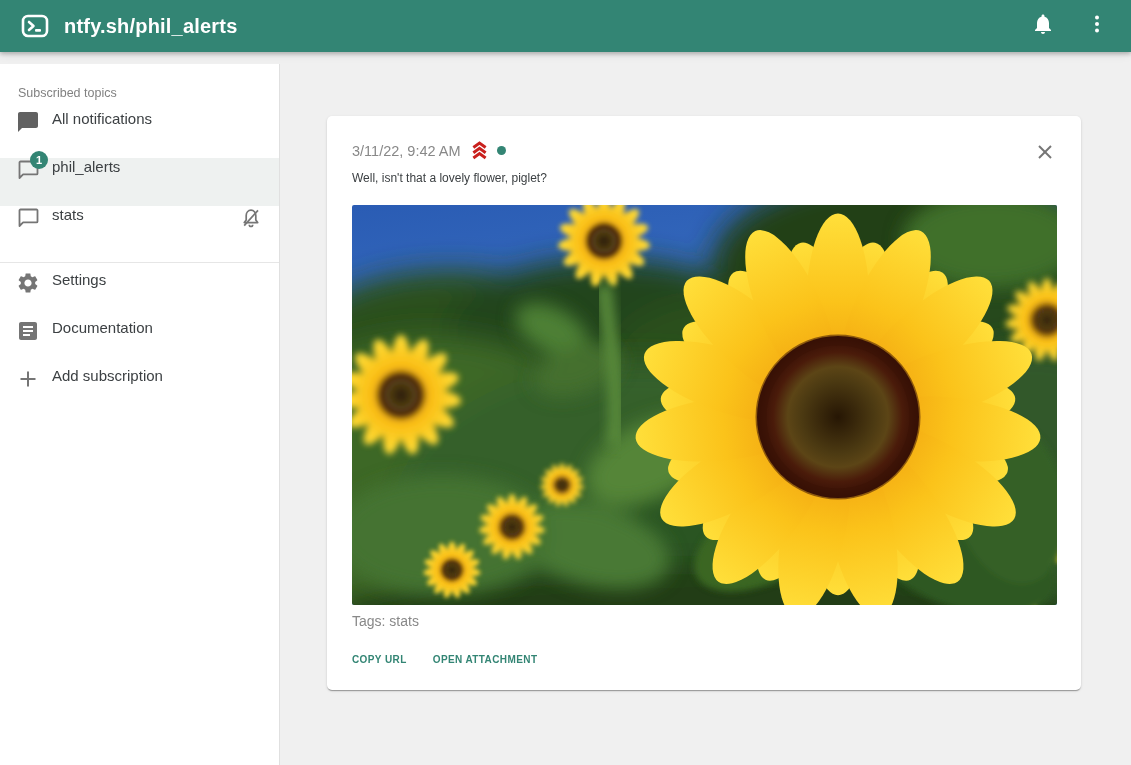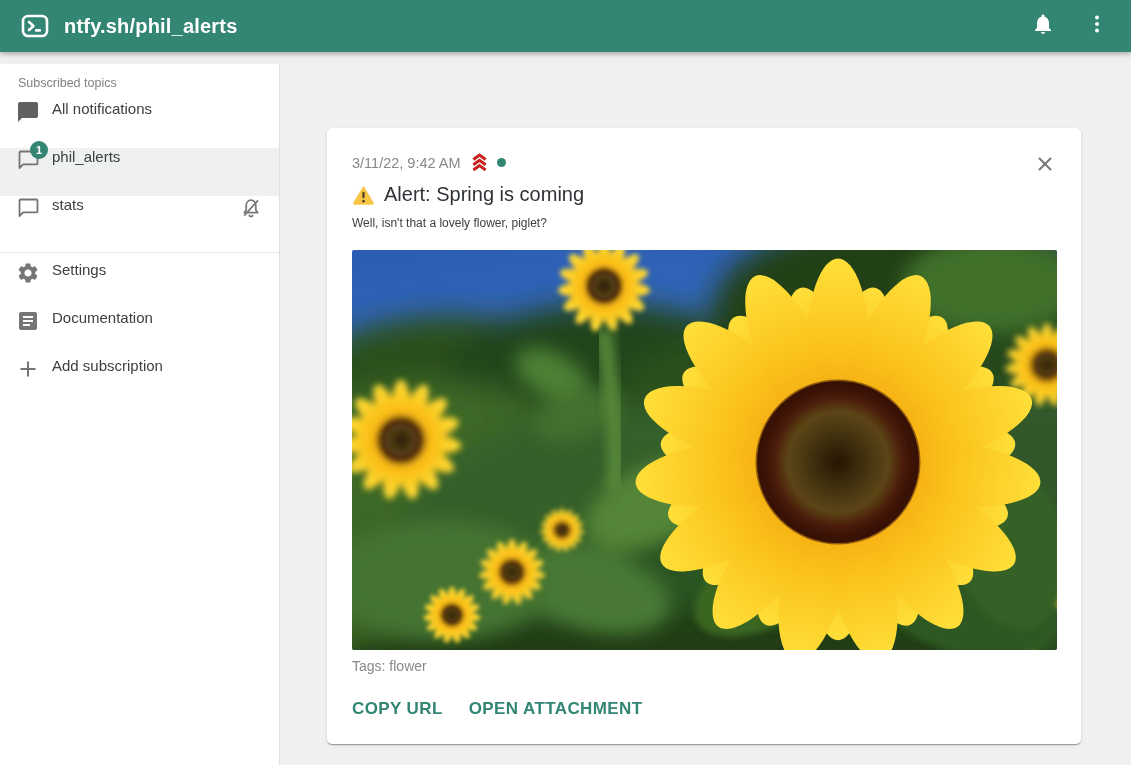--- a/index.html
+++ b/index.html
@@ -15,54 +15,54 @@
   }
   .appbar-logo { width:28px; height:28px; margin-right:15px; flex:0 0 auto; }
   .appbar-title { color:#fff; font-size:20px; font-weight:700; letter-spacing:.2px; }
   .appbar-right { margin-left:auto; display:flex; align-items:center; gap:14px; }
   .iconbtn { width:40px; height:40px; display:flex; align-items:center; justify-content:center;
              border-radius:50%; cursor:pointer; }
 
   
   .sidebar {
     position:absolute; top:64px; left:0; bottom:0; width:280px;
-    background:#fff; border-right:1px solid #e0e0e0; z-index:10; padding-top:12px;
+    background:#fff; border-right:1px solid #e0e0e0; z-index:10; padding-top:22px;
   }
   .section-label { padding:0 18px 10px; color:#818181; font-size:12.5px; }
   .nav-item {
     height:48px; display:flex; align-items:flex-start; padding:0 16px;
     font-size:15px; color:#3c4043; cursor:pointer; position:relative;
   }
   .nav-item.selected { background:#eef1f0; }
   .nav-icon { width:24px; height:24px; margin-right:12px; position:relative; flex:0 0 auto; }
   .badge {
     position:absolute; top:-7px; right:-8px; min-width:18px; height:18px;
     background:#338574; color:#fff; border-radius:9px; font-size:11px; font-weight:700;
     display:flex; align-items:center; justify-content:center; padding:0 4px;
   }
   .muted-icon { margin-left:auto; width:24px; height:24px; }
   .divider { border-top:1px solid #e6e6e6; margin:8px 0; }
 
   
   .card {
-    position:absolute; left:327px; top:128px; width:754px;
+    position:absolute; left:327px; top:116px; width:754px;
     background:#fff; border-radius:5px; padding:24px 25px 25px;
     box-shadow:0 2px 1px -1px rgba(0,0,0,.2), 0 1px 1px rgba(0,0,0,.14), 0 1px 3px rgba(0,0,0,.12);
     z-index:5;
   }
   .date-row { display:flex; align-items:center; gap:5px; color:#888; font-size:14.5px;
               line-height:20px; margin-bottom:7px; }
   .title-row { display:flex; align-items:center; gap:9px; font-size:20px; color:#2f3337;
                line-height:28px; margin-bottom:5px; }
   .body-text { font-size:12px; color:#3c4043; line-height:21px; margin-bottom:16px; }
   .attachment { width:705px; height:400px; border-radius:2px; overflow:hidden; cursor:pointer; }
   .attachment svg { display:block; }
   .tags { margin-top:8px; color:#888; font-size:14px; line-height:17px; }
   .actions { margin-top:24px; display:flex; gap:26px; }
-  .action-btn { color:#338574; font-weight:700; font-size:17px; letter-spacing:.4px;
+  .action-btn { color:#338574; font-weight:700; font-size:10px; letter-spacing:.4px;
                 cursor:pointer; background:none; border:none; font-family:inherit; }
   .close-btn { position:absolute; top:24px; right:24px; width:24px; height:24px; cursor:pointer; }
   .new-dot { width:9px; height:9px; border-radius:50%; background:#338574; margin-left:2px; }
 </style>
 </head>
 <body>
 
 <header class="appbar">
   <span class="appbar-logo">
     <svg viewBox="0 0 28 28" width="28" height="28">
@@ -177,30 +177,20 @@
       <span style="display:flex;margin-left:3px;">
         <svg viewBox="0 0 24 24" width="21" height="21" fill="none" stroke="#c9201d" stroke-width="3.4" stroke-linejoin="miter">
           <path d="M5 8.5 L12 3.5 L19 8.5"></path>
           <path d="M5 14.5 L12 9.5 L19 14.5"></path>
           <path d="M5 20.5 L12 15.5 L19 20.5"></path>
         </svg>
       </span>
       <span class="new-dot"></span>
     </div>
 
-    <div class="title-row">
-      <span style="display:flex;">
-        <svg viewBox="0 0 24 24" width="23" height="23">
-          <path d="M12 2.8 L22.6 20.5 a1.4 1.4 0 0 1 -1.2 2.1 H2.6 a1.4 1.4 0 0 1 -1.2 -2.1 Z" fill="#f8c544"></path>
-          <rect x="10.8" y="9" width="2.4" height="7" rx="1.2" fill="#55402a"></rect>
-          <circle cx="12" cy="19" r="1.4" fill="#55402a"></circle>
-        </svg>
-      </span>
-      <span>Alert: Spring is coming</span>
-    </div>
 
     <div class="body-text">Well, isn't that a lovely flower, piglet?</div>
 
     <div class="attachment">
       <svg viewBox="0 0 705 400" width="705" height="400" preserveAspectRatio="none">
         <defs>
           <linearGradient id="sky" x1="0" y1="0" x2="0.25" y2="1">
             <stop offset="0" stop-color="#2a5cb4"></stop>
               <stop offset="1" stop-color="#4f88d0"></stop>
           </linearGradient>
@@ -314,20 +304,20 @@
 
         <g transform="translate(486,212)">
           <use href="#petals" transform="scale(1.62) rotate(12)"></use>
           <use href="#petals" transform="scale(1.85)"></use>
           <circle r="81" fill="url(#disc)"></circle>
           <circle r="77" fill="none" stroke="#3a1206" stroke-width="11" opacity="0.55"></circle>
         </g>
       </svg>
     </div>
 
-    <div class="tags">Tags: flower</div>
+    <div class="tags">Tags: stats</div>
 
     <div class="actions">
       <button class="action-btn">COPY URL</button>
       <button class="action-btn">OPEN ATTACHMENT</button>
     </div>
   </section>
 </main>
 
 </body></html>

